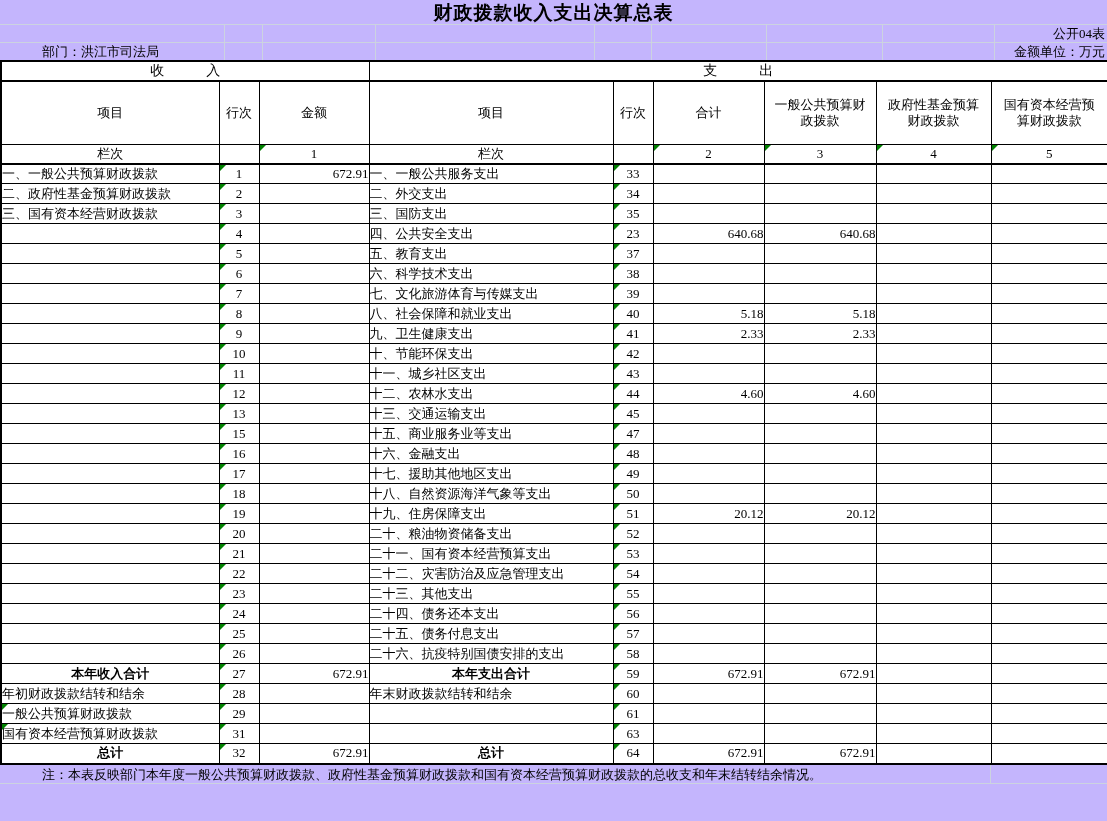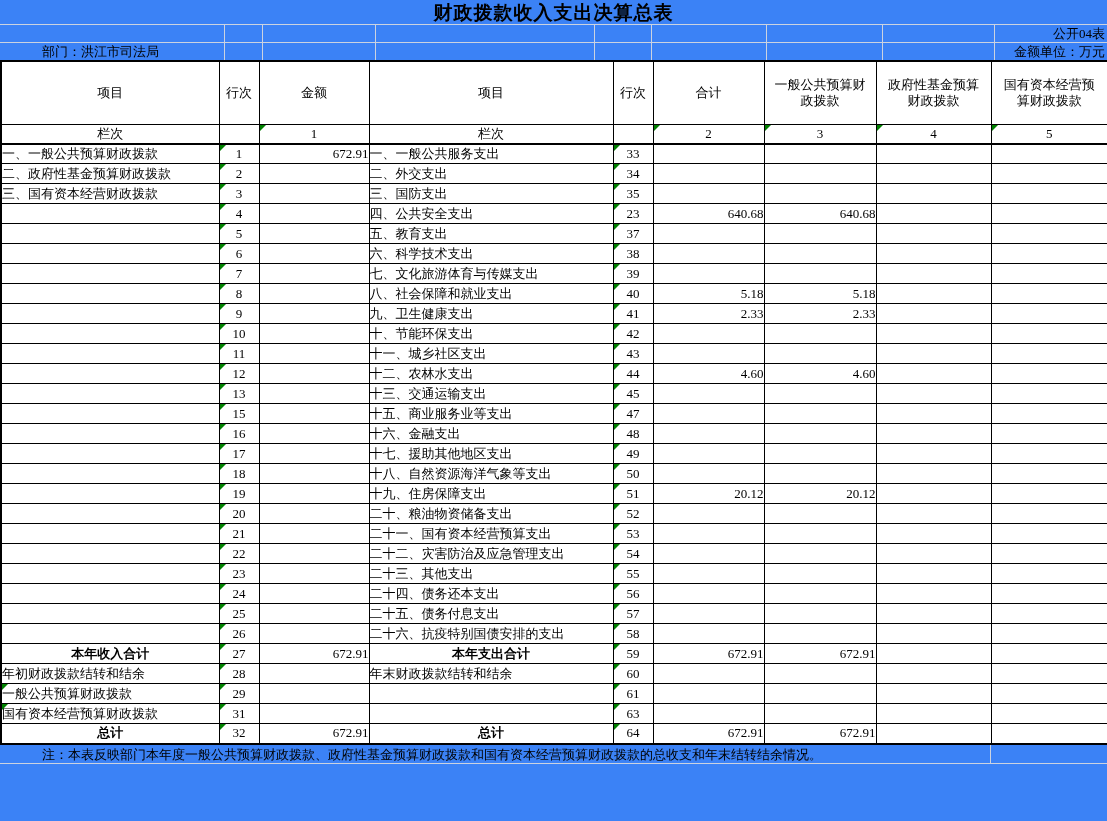--- a/index.html
+++ b/index.html
@@ -1,17 +1,17 @@
 <!DOCTYPE html>
 <html><head>
 <meta charset="utf-8">
 <style>
   html,body{margin:0;padding:0;background:#ffffff;}
   body{width:1107px;height:821px;overflow:hidden;font-family:"Liberation Serif","DejaVu Serif",serif;color:#000;}
-  .sheet{position:relative;width:1107px;height:821px;background:#3b82f6;}
+  .sheet{position:relative;width:1107px;height:821px;background:#c4b5fd;}
 
   
   .toprows{position:relative;width:1107px;height:60px;}
   .title-row{position:absolute;left:0;top:0;width:1107px;height:25px;line-height:25px;
     text-align:center;font-size:19px;font-weight:bold;letter-spacing:1px;border-bottom:1px solid #ccd3e0;box-sizing:border-box;}
   .meta-row2{position:absolute;left:0;top:25px;width:1107px;height:18px;line-height:18px;
     font-size:13px;border-bottom:1px solid #ccd3e0;box-sizing:border-box;}
   .meta-row3{position:absolute;left:0;top:43px;width:1107px;height:17px;line-height:17px;font-size:13px;}
   .right-text{position:absolute;right:2px;top:0;}
   .left-text{position:absolute;left:2px;top:0;margin-left:40px;}
@@ -75,20 +75,24 @@
         <col style="width:40px">
         <col style="width:110px">
       <col style="width:244px">
         <col style="width:40px">
         <col style="width:111px">
       <col style="width:112px">
         <col style="width:115px">
         <col style="width:117px">
     </colgroup>
     <tbody>
+      <tr class="sec">
+        <td class="gray" colspan="3">收　　　入</td>
+        <td class="gray divider" colspan="6">支　　　出</td>
+      </tr>
       <tr class="hdr">
         <td class="gray">项目</td>
         <td class="gray">行次</td>
         <td class="gray">金额</td>
         <td class="gray divider">项目</td>
         <td class="gray">行次</td>
         <td class="gray">合计</td>
         <td class="gray">一般公共预算财
 政拨款</td>
         <td class="gray">政府性基金预算

